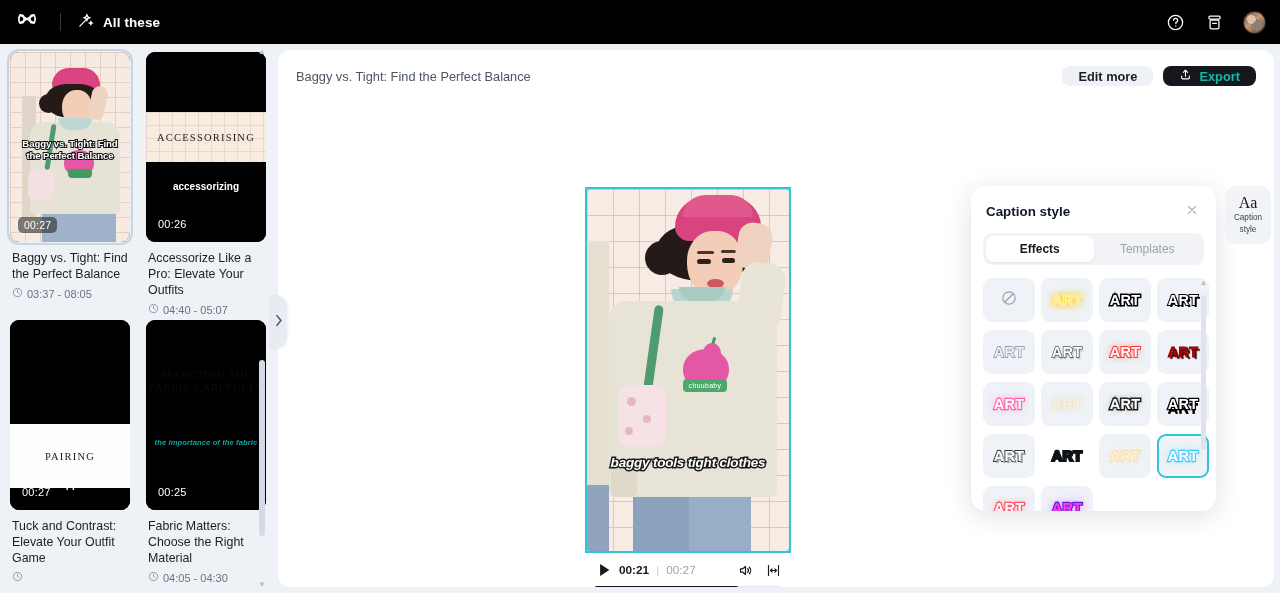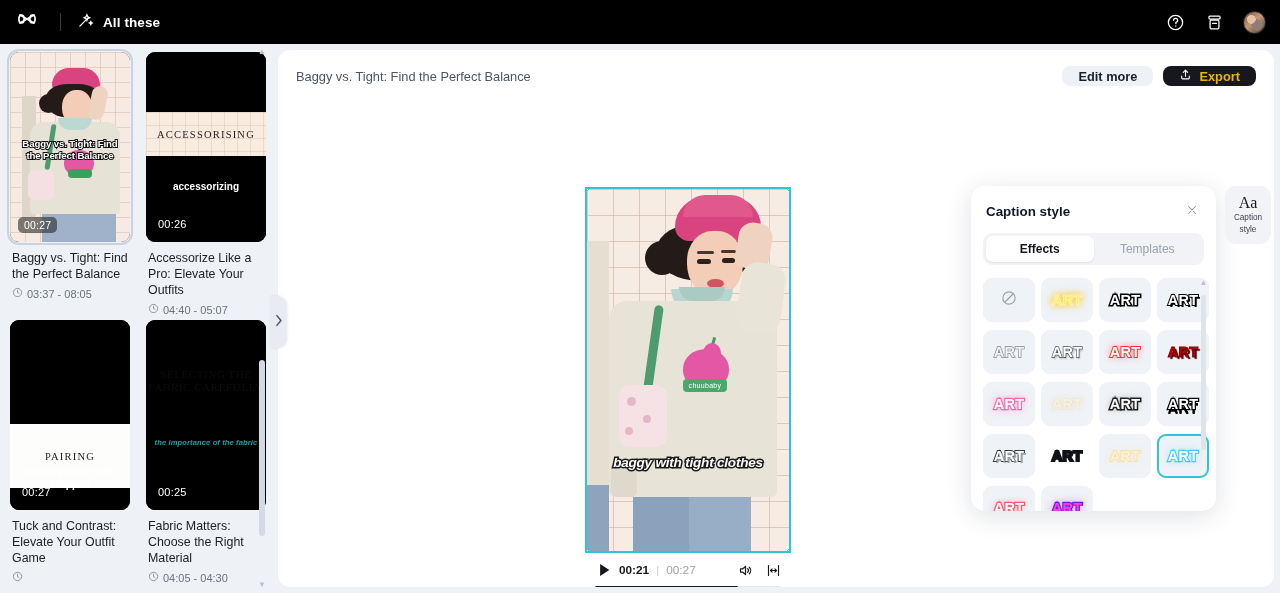--- a/index.html
+++ b/index.html
@@ -166,21 +166,21 @@
   }
   .main-title { font-size: 12.8px; color:#4b5563; }
   .main-actions { margin-left:auto; display:flex; align-items:center; gap:10px; }
   .btn {
     height: 20px; border-radius: 8px; border:none; cursor:pointer;
     font-size: 12.8px; font-weight:600; padding: 0 16px;
     display:flex; align-items:center; gap:7px;
     font-family:"Liberation Sans", sans-serif;
   }
   .btn-ghost { background:#eef1f6; color:#1b1f26; }
-  .btn-dark  { background:#16181d; color:#eab308;align-items:center; }
+  .btn-dark  { background:#16181d; color:#14b8a6;align-items:center; }
 
   
   .stage { position:absolute; inset: 52px 0 0 0; }
   .player {
     position:absolute; left: 307px; top: 85px;
     width: 206px;
   }
   .video-frame {
     position:relative; width: 206px; height: 366px;
     border: 2px solid #2ec5d8; overflow:hidden; background:#f6eae2;
@@ -391,21 +391,21 @@
                 <path d="M12 7v5l3.2 2" stroke-linecap="round"></path>
             </svg>
           </span>
           <span>03:37 - 08:05</span>
         </div>
       </div>
 
       <div class="card">
         <div class="thumb">
           <div class="t-black"></div>
-          <div class="t-band grid" style="top:60px;height:44px;">
+          <div class="t-band grid" style="top:60px;height:50px;">
             <span class="t-serif">ACCESSORISING</span>
           </div>
           <div class="t-lower" style="top:128px;">accessorizing</div>
           <div class="badge plain">00:26</div>
         </div>
         <div class="card-title">Accessorize Like a Pro: Elevate Your Outfits</div>
         <div class="card-time">
           <span>
             <svg width="11" height="11" viewBox="0 0 24 24" fill="none" stroke="#8a919c" stroke-width="2">
               <circle cx="12" cy="12" r="9"></circle>
@@ -524,21 +524,21 @@
             <div class="vp-bag"></div>
               <div class="vp-bagdot"></div>
               <div class="vp-bagdot2"></div>
               <div class="vp-bagdot3"></div>
             <div class="vp-stem"></div>
               <div class="vp-cherry"></div>
               <div class="vp-cherry2"></div>
             <div class="vp-brand">chuubaby</div>
             <div class="vp-cuff"></div>
           </div>
-          <div class="vf-caption">baggy with tight clothes</div>
+          <div class="vf-caption">baggy tools tight clothes</div>
           <div class="handle h-tl"></div>
           <div class="handle h-tr"></div>
           <div class="handle h-bl"></div>
           <div class="handle h-br"></div>
         </div>
 
         <div class="controls">
           <div class="ctl-row">
             <div class="play-btn">
               <svg width="13" height="14" viewBox="0 0 14 16" fill="#16181d">

